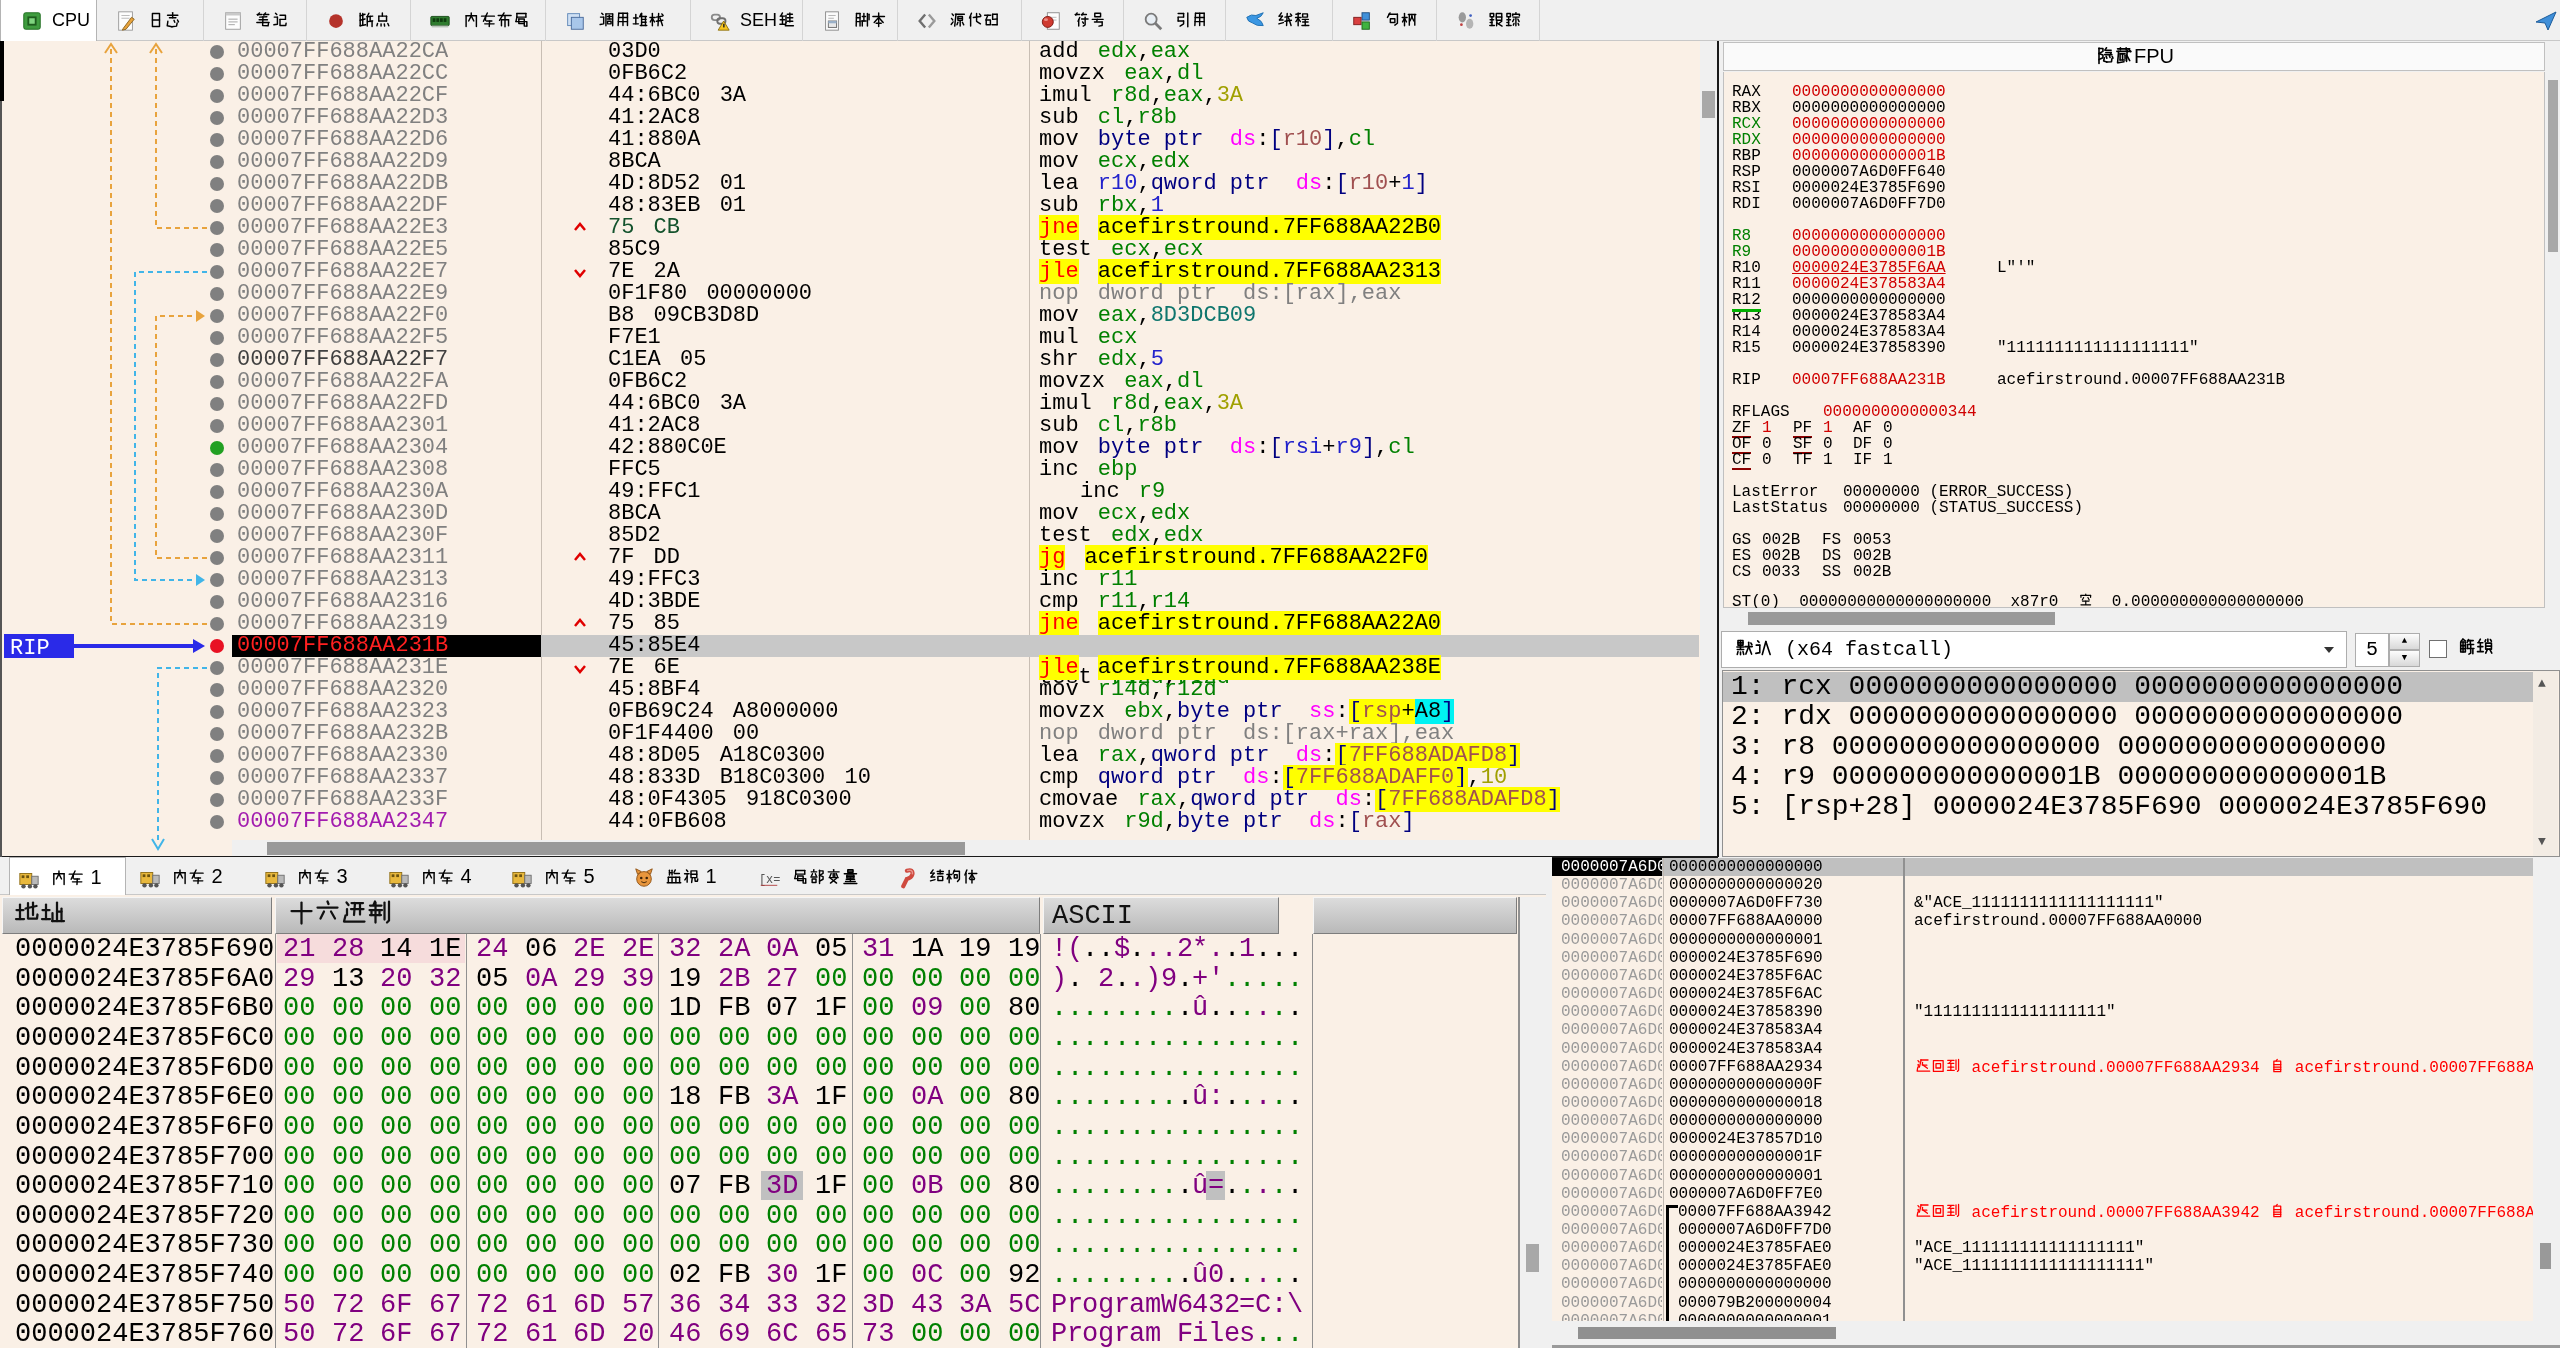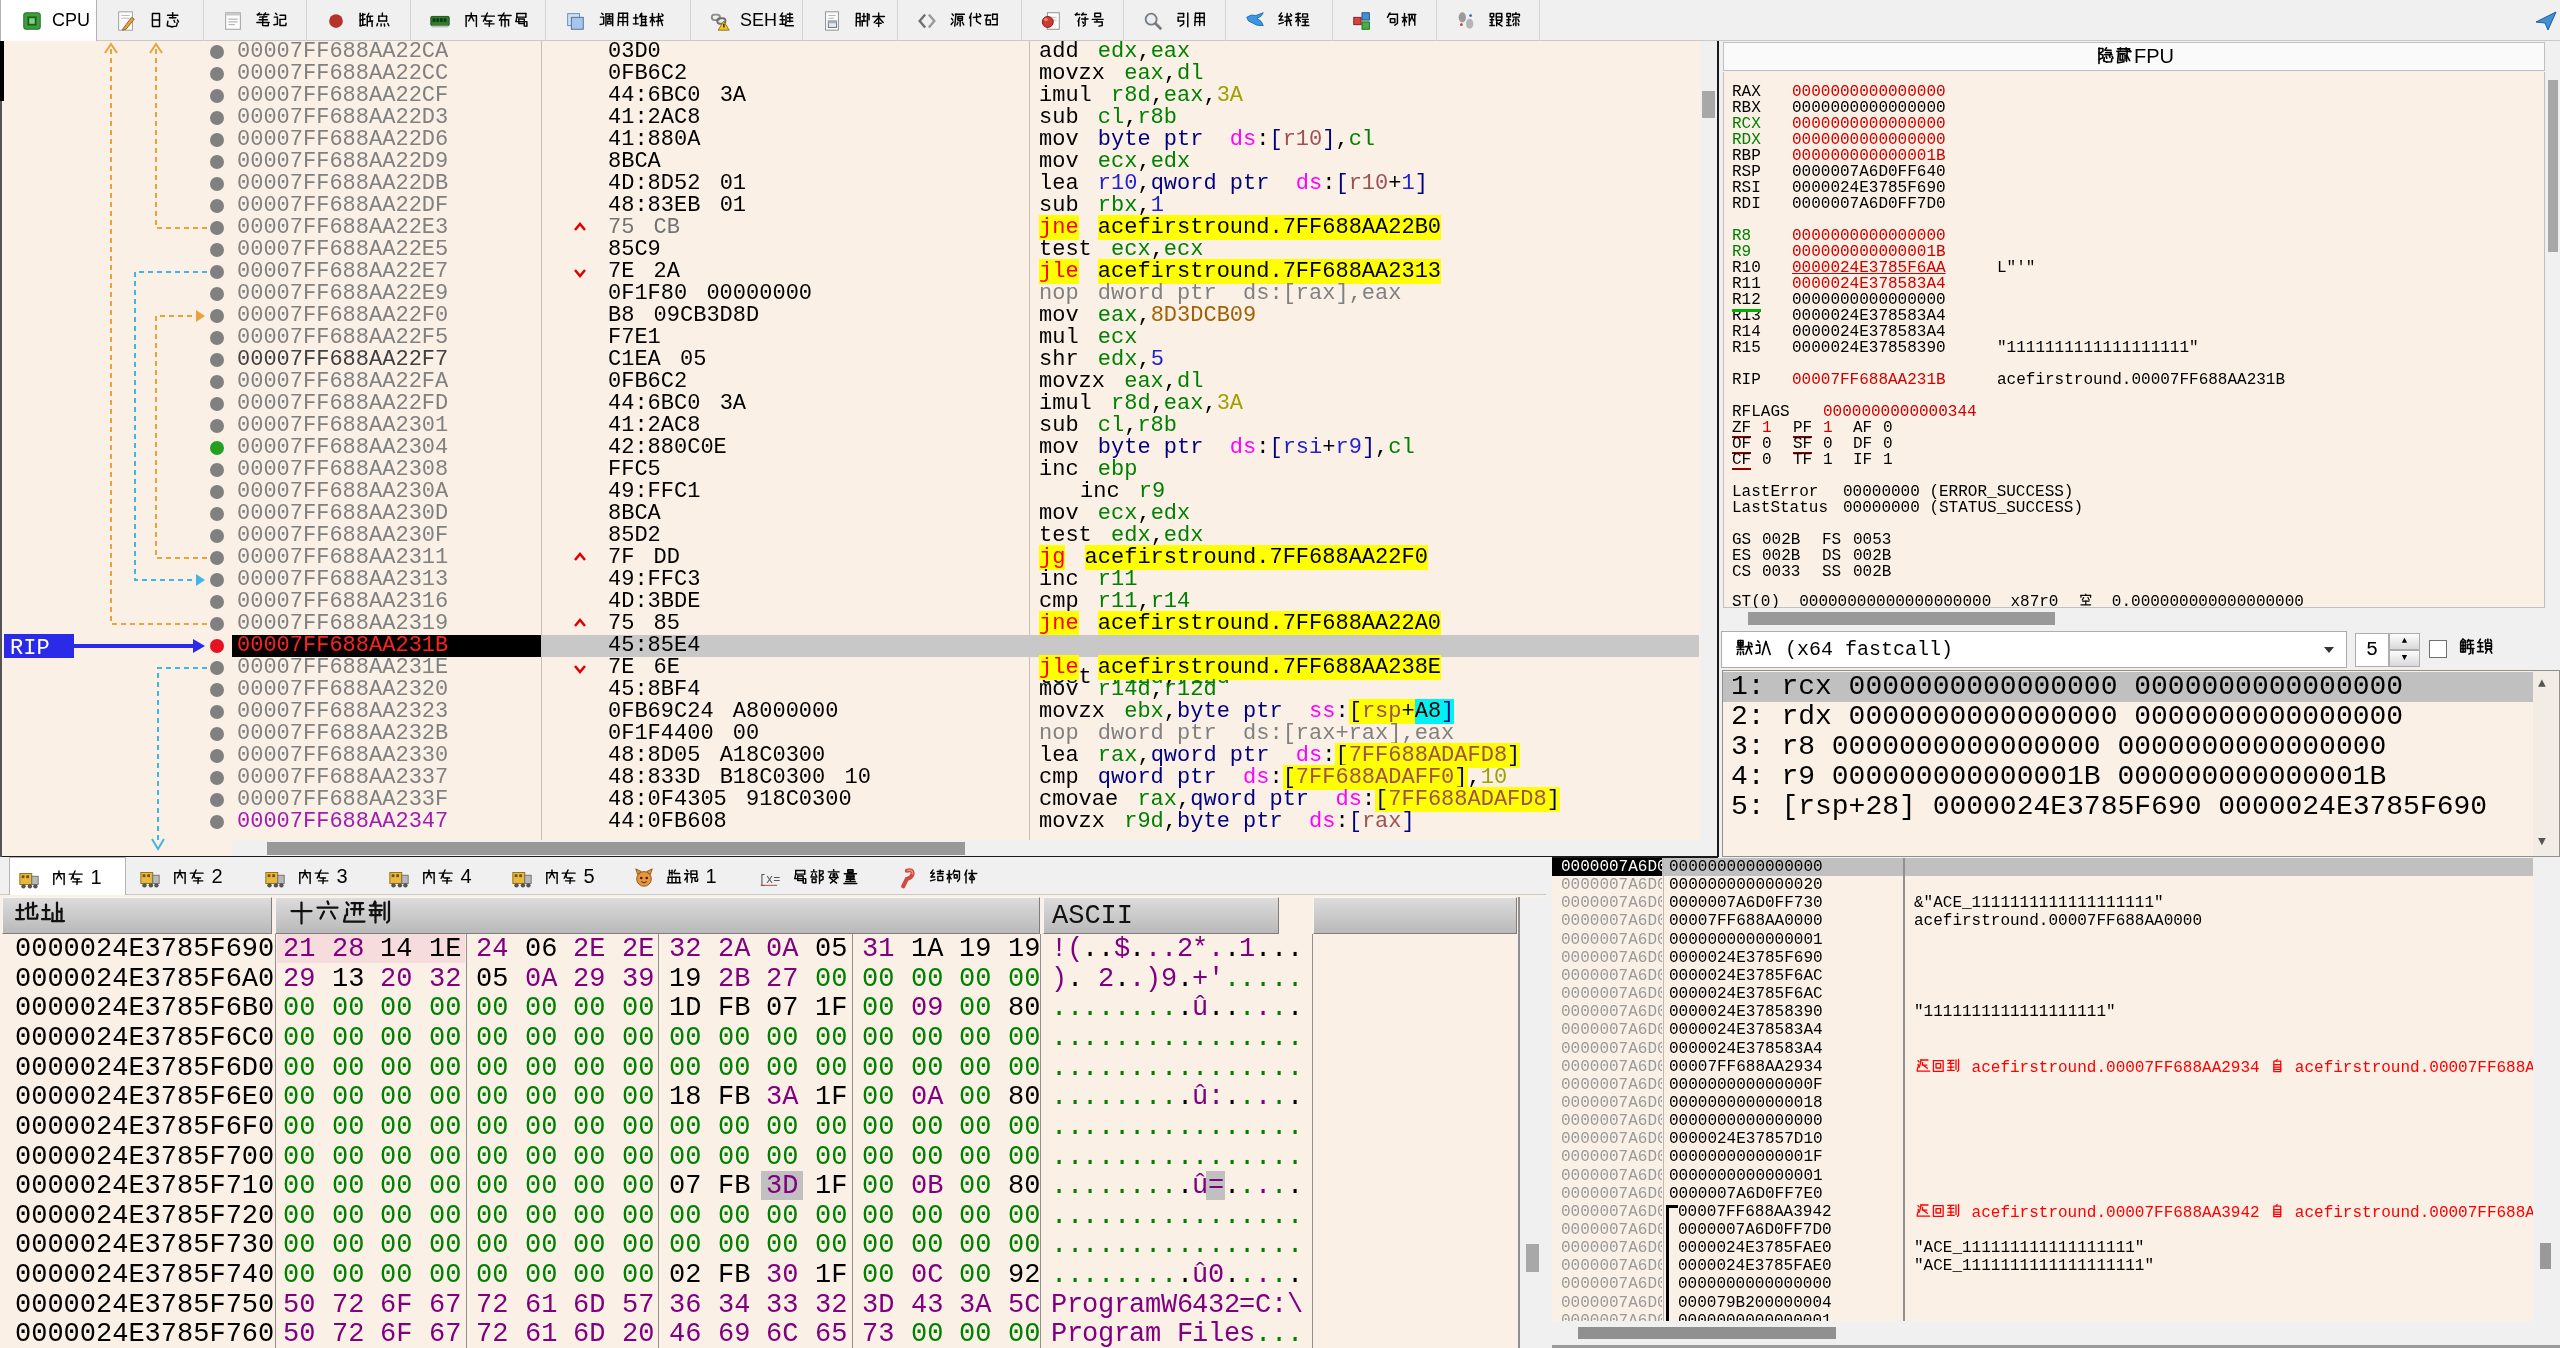--- a/index.html
+++ b/index.html
@@ -369,40 +369,40 @@
 <div class="row22" style="left:237px;top:151px;color:#808080">00007FF688AA22D9</div>
 <div class="row22" style="left:608px;top:151px;color:#000">8BCA</div>
 <div class="row22" style="left:1039px;top:151px"><span style="color:#000000;">mov</span><span style="padding-right:6px"> </span><span style="color:#008000;">ecx</span><span style="color:#000000;">,</span><span style="color:#008000;">edx</span></div>
 <div class="row22" style="left:237px;top:173px;color:#808080">00007FF688AA22DB</div>
 <div class="row22" style="left:608px;top:173px;color:#000">4D:8D52<span style="padding-right:6px"> </span>01</div>
 <div class="row22" style="left:1039px;top:173px"><span style="color:#000000;">lea</span><span style="padding-right:6px"> </span><span style="color:#2222cc;">r10</span><span style="color:#000000;">,</span><span style="color:#000080;">qword</span><span style="color:#000000;"> </span><span style="color:#000080;">ptr</span><span style="color:#000000;">  </span><span style="color:#ff00ff;">ds</span><span style="color:#000000;">:</span><span style="color:#000080;">[</span><span style="color:#a05050;">r10</span><span style="color:#000000;">+</span><span style="color:#2222cc;">1</span><span style="color:#000080;">]</span></div>
 <div class="row22" style="left:237px;top:195px;color:#808080">00007FF688AA22DF</div>
 <div class="row22" style="left:608px;top:195px;color:#000">48:83EB<span style="padding-right:6px"> </span>01</div>
 <div class="row22" style="left:1039px;top:195px"><span style="color:#000000;">sub</span><span style="padding-right:6px"> </span><span style="color:#008000;">rbx</span><span style="color:#000000;">,</span><span style="color:#2222cc;">1</span></div>
 <div class="row22" style="left:237px;top:217px;color:#808080">00007FF688AA22E3</div>
-<div class="row22" style="left:608px;top:217px;color:#737373">75<span style="padding-right:6px"> </span>CB</div>
+<div class="row22" style="left:608px;top:217px;color:#14532d">75<span style="padding-right:6px"> </span>CB</div>
 <svg class="abs" style="left:572px;top:220px" width="16" height="16" viewBox="0 0 16 16">
     <path d="M3 10 L8 4 L13 10" fill="none" stroke="#e00000" stroke-width="2.5"></path>
   </svg>
 <div class="row22" style="left:1039px;top:217px"><span style="color:#ff0000;background:#ffff00;">jne</span><span style="padding-right:6px"> </span><span style="color:#000000;background:#ffff00;">acefirstround.7FF688AA22B0</span></div>
 <div class="row22" style="left:237px;top:239px;color:#808080">00007FF688AA22E5</div>
 <div class="row22" style="left:608px;top:239px;color:#000">85C9</div>
 <div class="row22" style="left:1039px;top:239px"><span style="color:#000000;">test</span><span style="padding-right:6px"> </span><span style="color:#008000;">ecx</span><span style="color:#000000;">,</span><span style="color:#008000;">ecx</span></div>
 <div class="row22" style="left:237px;top:261px;color:#808080">00007FF688AA22E7</div>
 <div class="row22" style="left:608px;top:261px;color:#000">7E<span style="padding-right:6px"> </span>2A</div>
 <svg class="abs" style="left:572px;top:264px" width="16" height="16" viewBox="0 0 16 16">
     <path d="M3 6 L8 12 L13 6" fill="none" stroke="#e00000" stroke-width="2.5"></path>
   </svg>
 <div class="row22" style="left:1039px;top:261px"><span style="color:#ff0000;background:#ffff00;">jle</span><span style="padding-right:6px"> </span><span style="color:#000000;background:#ffff00;">acefirstround.7FF688AA2313</span></div>
 <div class="row22" style="left:237px;top:283px;color:#808080">00007FF688AA22E9</div>
 <div class="row22" style="left:608px;top:283px;color:#000">0F1F80<span style="padding-right:6px"> </span>00000000</div>
 <div class="row22" style="left:1039px;top:283px"><span style="color:#808080;">nop</span><span style="padding-right:6px"> </span><span style="color:#808080;">dword ptr  ds:[rax],eax</span></div>
 <div class="row22" style="left:237px;top:305px;color:#808080">00007FF688AA22F0</div>
 <div class="row22" style="left:608px;top:305px;color:#000">B8<span style="padding-right:6px"> </span>09CB3D8D</div>
-<div class="row22" style="left:1039px;top:305px"><span style="color:#000000;">mov</span><span style="padding-right:6px"> </span><span style="color:#008000;">eax</span><span style="color:#000000;">,</span><span style="color:#a16207;">8D3DCB09</span></div>
+<div class="row22" style="left:1039px;top:305px"><span style="color:#000000;">mov</span><span style="padding-right:6px"> </span><span style="color:#008000;">eax</span><span style="color:#000000;">,</span><span style="color:#0f766e;">8D3DCB09</span></div>
 <div class="row22" style="left:237px;top:327px;color:#808080">00007FF688AA22F5</div>
 <div class="row22" style="left:608px;top:327px;color:#000">F7E1</div>
 <div class="row22" style="left:1039px;top:327px"><span style="color:#000000;">mul</span><span style="padding-right:6px"> </span><span style="color:#008000;">ecx</span></div>
 <div class="row22" style="left:237px;top:349px;color:#404040">00007FF688AA22F7</div>
 <div class="row22" style="left:608px;top:349px;color:#000">C1EA<span style="padding-right:6px"> </span>05</div>
 <div class="row22" style="left:1039px;top:349px"><span style="color:#000000;">shr</span><span style="padding-right:6px"> </span><span style="color:#008000;">edx</span><span style="color:#000000;">,</span><span style="color:#2222cc;">5</span></div>
 <div class="row22" style="left:237px;top:371px;color:#808080">00007FF688AA22FA</div>
 <div class="row22" style="left:608px;top:371px;color:#000">0FB6C2</div>
 <div class="row22" style="left:1039px;top:371px"><span style="color:#000000;">movzx</span><span style="padding-right:6px"> </span><span style="color:#008000;">eax</span><span style="color:#000000;">,</span><span style="color:#008000;">dl</span></div>
 <div class="row22" style="left:237px;top:393px;color:#808080">00007FF688AA22FD</div>

